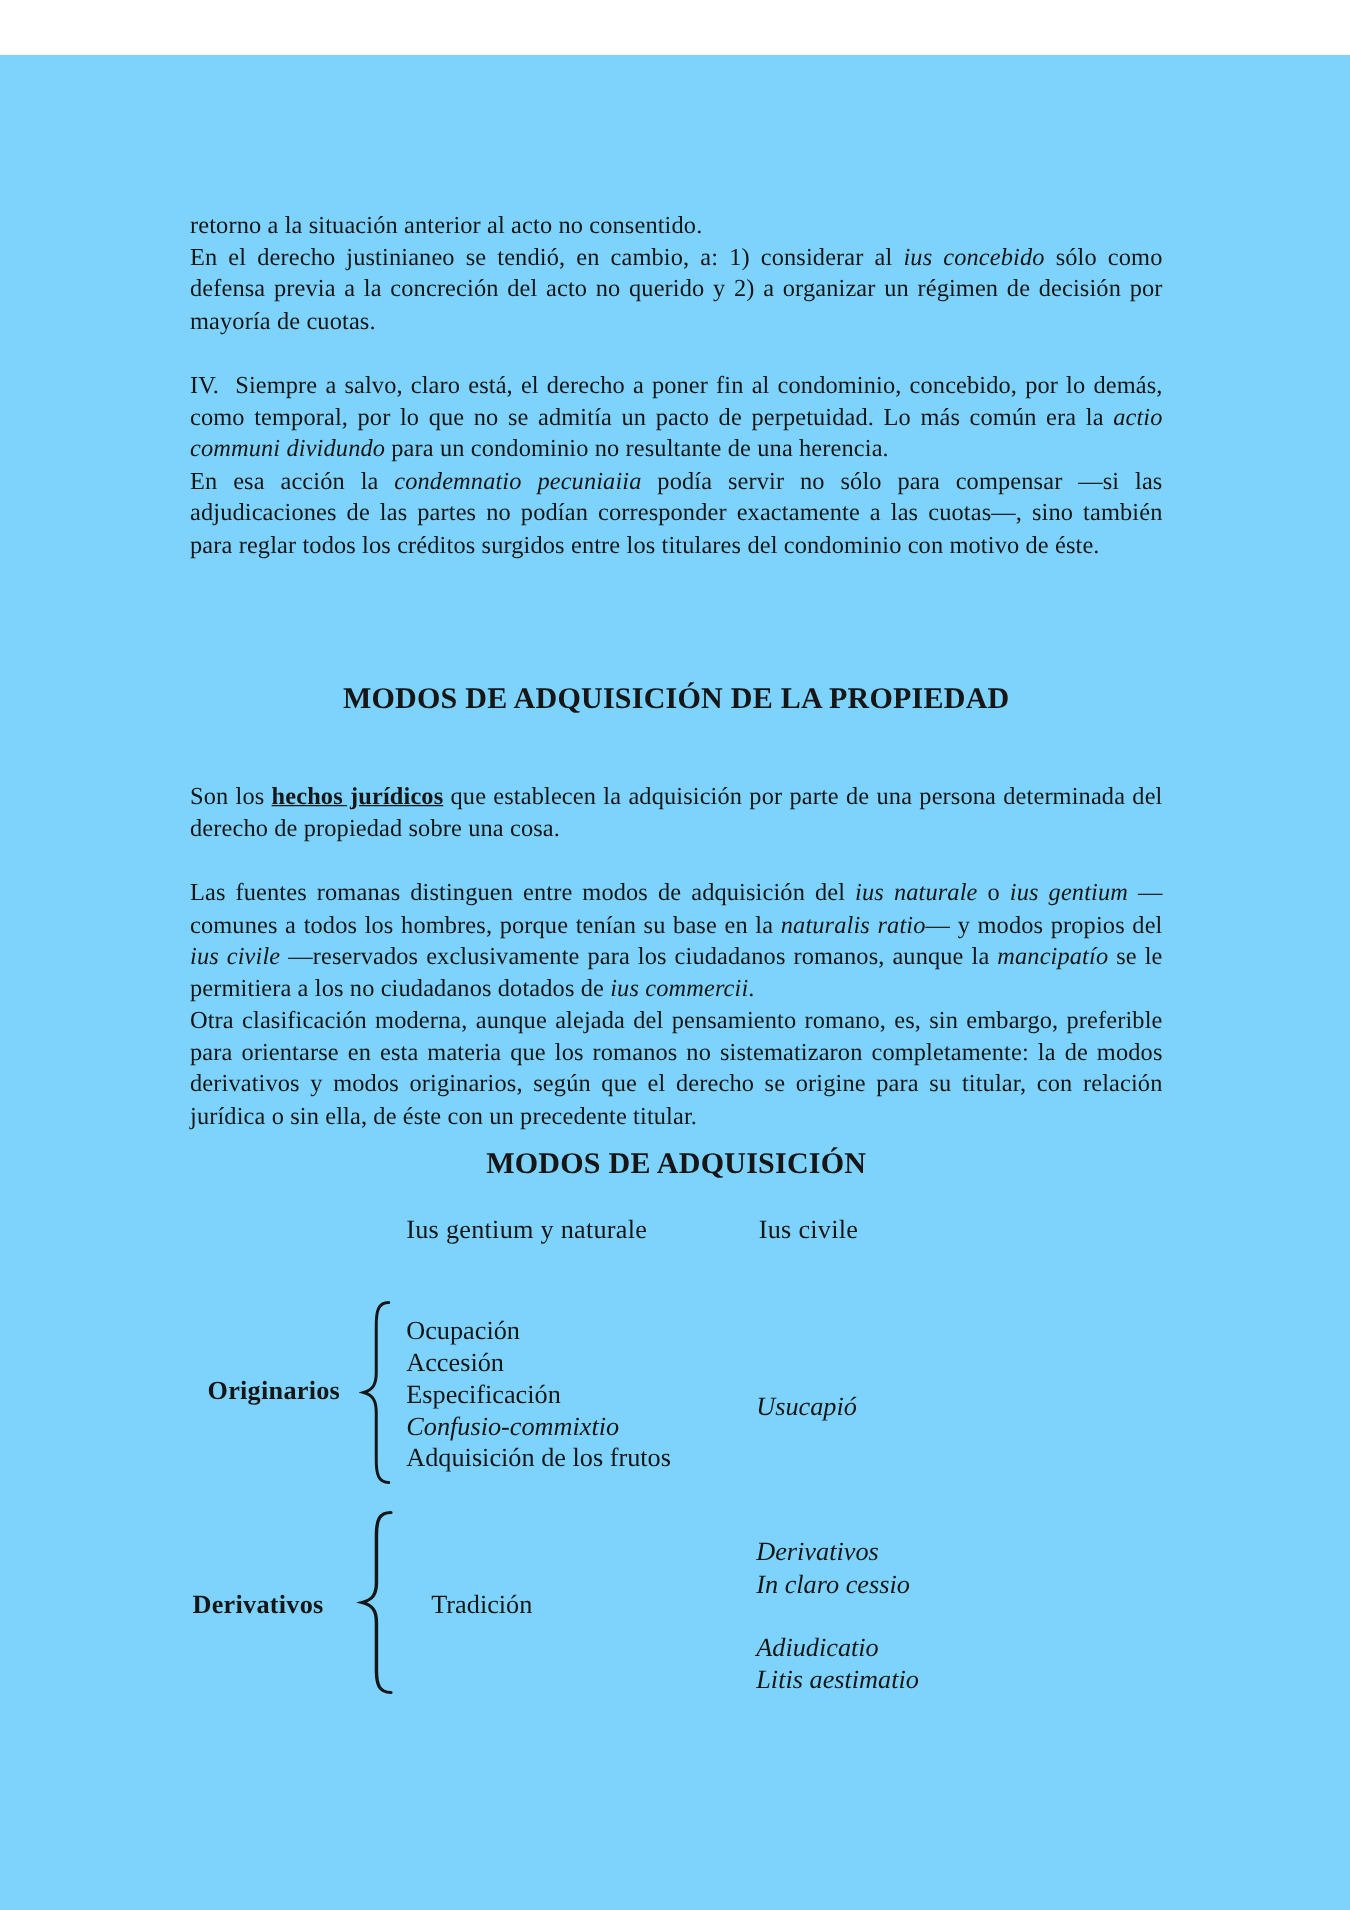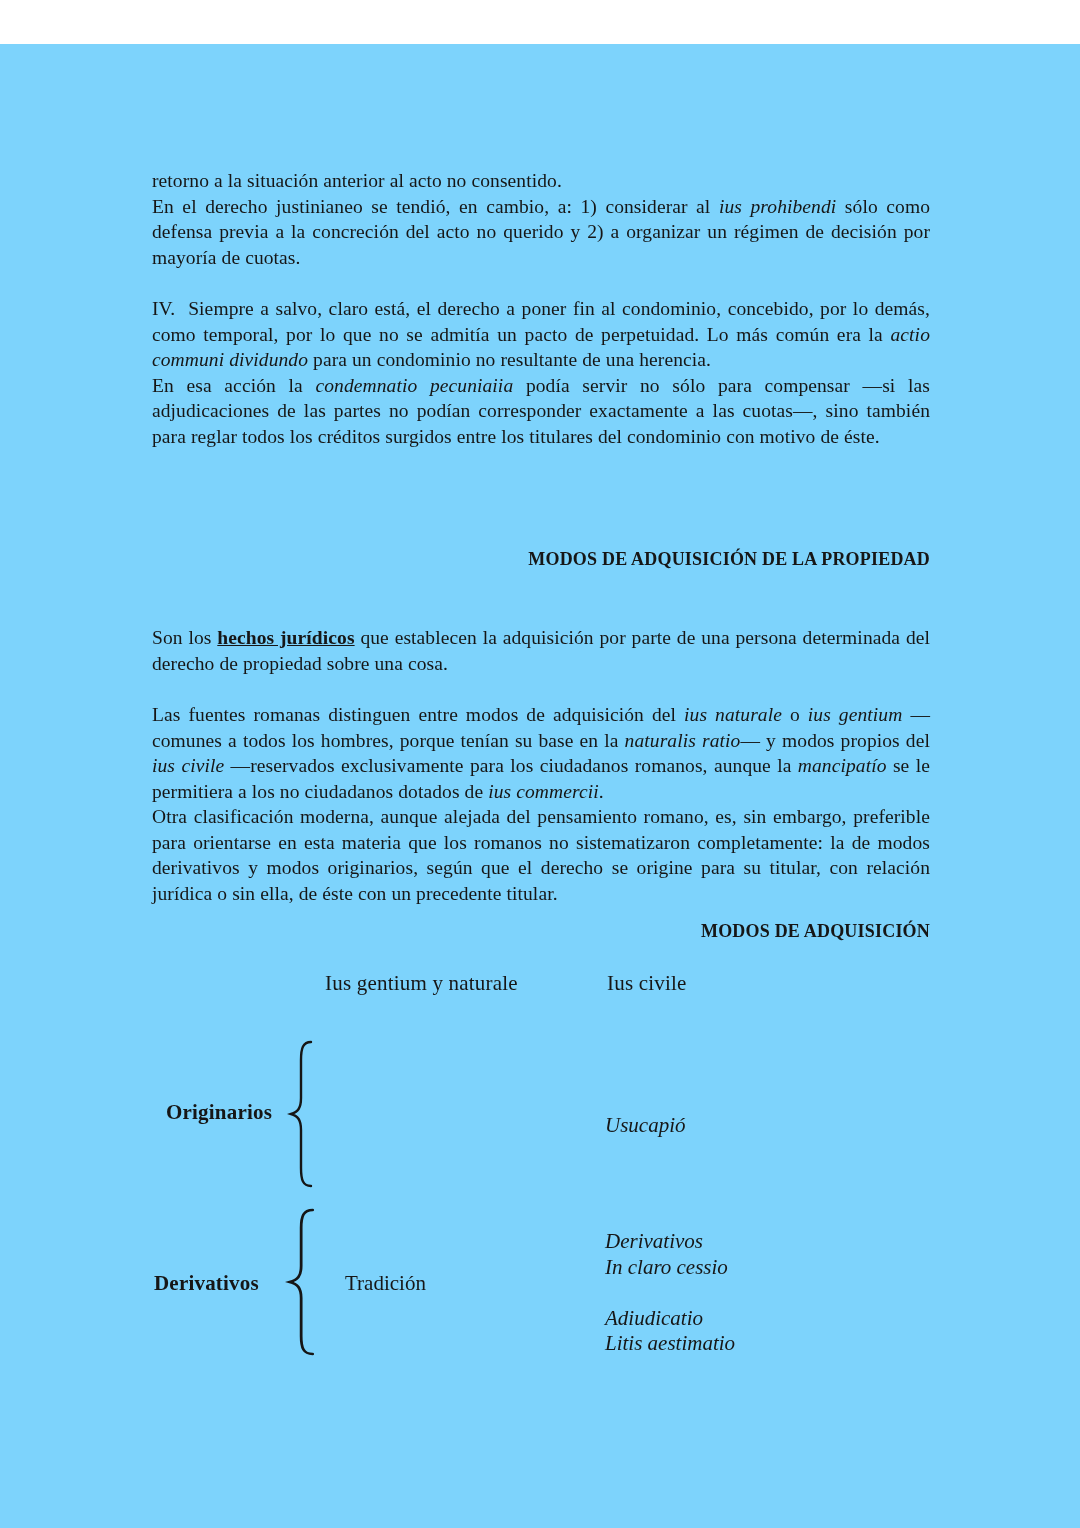--- a/index.html
+++ b/index.html
@@ -15,23 +15,23 @@
   .para{
     position:absolute;
     left:152px;width:778px;
     font-size:19.5px;line-height:25.5px;
     text-align:justify;
     letter-spacing:.1px;
   }
   .heading{
     position:absolute;
     left:152px;width:778px;
-    text-align:right;
+    text-align:center;
     font-weight:bold;
-    font-size:18px;line-height:26px;
+    font-size:24px;line-height:26px;
     letter-spacing:.2px;
   }
   .colhead{
     position:absolute;
     font-weight:normal;
     font-size:21px;line-height:25px;
     letter-spacing:.2px;
   }
   .dlabel{
     position:absolute;
@@ -48,41 +48,48 @@
   .brace svg{display:block;}
   .line{min-height:25.5px;}
   i{font-style:italic;}
   b{font-weight:bold;text-decoration:underline;}
 </style>
 </head>
 <body>
 
 <div class="page">
 
-  <div class="para" style="top:124px;"><span>retorno a la situación anterior al acto no consentido.</span><br><span>En el derecho justinianeo se tendió, en cambio, a: 1) considerar al </span><i>ius prohibendi</i><span> sólo como defensa previa a la concreción del acto no querido y 2) a organizar un régimen de decisión por mayoría de cuotas.</span></div>
+  <div class="para" style="top:124px;"><span>retorno a la situación anterior al acto no consentido.</span><br><span>En el derecho justinianeo se tendió, en cambio, a: 1) considerar al </span><i>ius concebido</i><span> sólo como defensa previa a la concreción del acto no querido y 2) a organizar un régimen de decisión por mayoría de cuotas.</span></div>
   <div class="para" style="top:252px;"><span>IV.&nbsp; Siempre a salvo, claro está, el derecho a poner fin al condominio, concebido, por lo demás, como temporal, por lo que no se admitía un pacto de perpetuidad. Lo más común era la </span><i>actio communi dividundo</i><span> para un condominio no resultante de una herencia.</span><br><span>En esa acción la </span><i>condemnatio pecuniaiia</i><span> podía servir no sólo para compensar —si las adjudicaciones de las partes no podían corresponder exactamente a las cuotas—, sino también para reglar todos los créditos surgidos entre los titulares del condominio con motivo de éste.</span></div>
 
   <div class="heading" style="top:502px;">MODOS DE ADQUISICIÓN DE LA PROPIEDAD</div>
 
   <div class="para" style="top:581px;"><span>Son los </span><b>hechos jurídicos</b><span> que establecen la adquisición por parte de una persona determinada del derecho de propiedad sobre una cosa.</span></div>
   <div class="para" style="top:658px;"><span>Las fuentes romanas distinguen entre modos de adquisición del </span><i>ius naturale</i><span> o </span><i>ius gentium</i><span> —comunes a todos los hombres, porque tenían su base en la </span><i>naturalis ratio</i><span>— y modos propios del </span><i>ius civile</i><span> —reservados exclusivamente para los ciudadanos romanos, aunque la </span><i>mancipatío</i><span> se le permitiera a los no ciudadanos dotados de </span><i>ius commercii</i><span>.</span><br><span>Otra clasificación moderna, aunque alejada del pensamiento romano, es, sin embargo, preferible para orientarse en esta materia que los romanos no sistematizaron completamente: la de modos derivativos y modos originarios, según que el derecho se origine para su titular, con relación jurídica o sin ella, de éste con un precedente titular.</span></div>
 
   <div class="heading" style="top:874px;">MODOS DE ADQUISICIÓN</div>
 
   <div class="colhead" style="left:325px;top:927px;">Ius gentium y naturale</div>
   <div class="colhead" style="left:607px;top:927px;">Ius civile</div>
 
   <div class="dlabel" style="left:166px;top:1056px;">Originarios</div>
 
   <div class="brace" style="left:287px;top:995px;">
     <svg width="26" height="150" viewBox="0 0 26 150" aria-hidden="true">
       <path d="M24 3 C16 3 14 9 14 21 L14 59 C14 69 11 73 4 75 C11 77 14 81 14 91 L14 129 C14 141 16 147 24 147" fill="none" stroke="#161616" stroke-width="2.4" stroke-linecap="round"></path>
     </svg>
   </div>
 
+  <div class="dtext" style="left:325px;top:1008px;">
+      <div class="line"><span>Ocupación</span></div>
+      <div class="line"><span>Accesión</span></div>
+      <div class="line"><span>Especificación</span></div>
+      <div class="line"><i>Confusio-commixtio</i></div>
+      <div class="line"><span>Adquisición de los frutos</span></div>
+    </div>
 
   <div class="dtext dital" style="left:605px;top:1069px;">Usucapió</div>
 
   <div class="dlabel" style="left:154px;top:1227px;">Derivativos</div>
 
   <div class="brace" style="left:285px;top:1163px;">
     <svg width="30" height="150" viewBox="0 0 26 150" aria-hidden="true" preserveAspectRatio="none">
       <path d="M24 3 C16 3 14 9 14 21 L14 59 C14 69 11 73 4 75 C11 77 14 81 14 91 L14 129 C14 141 16 147 24 147" fill="none" stroke="#161616" stroke-width="2.4" stroke-linecap="round"></path>
     </svg>
   </div>

